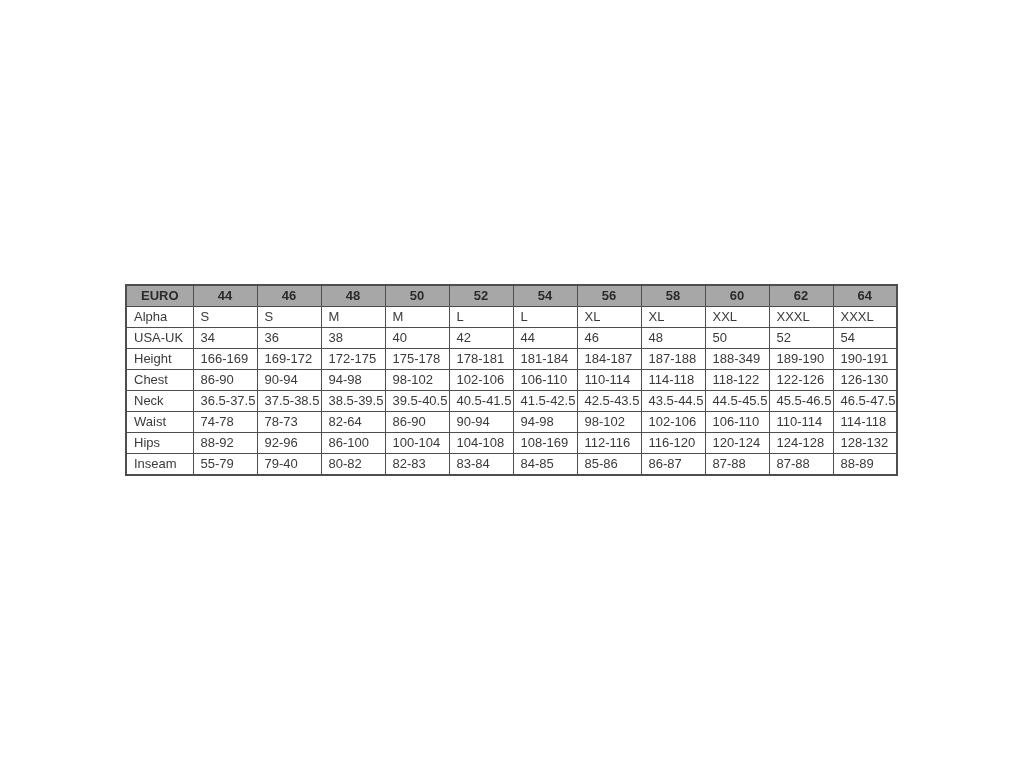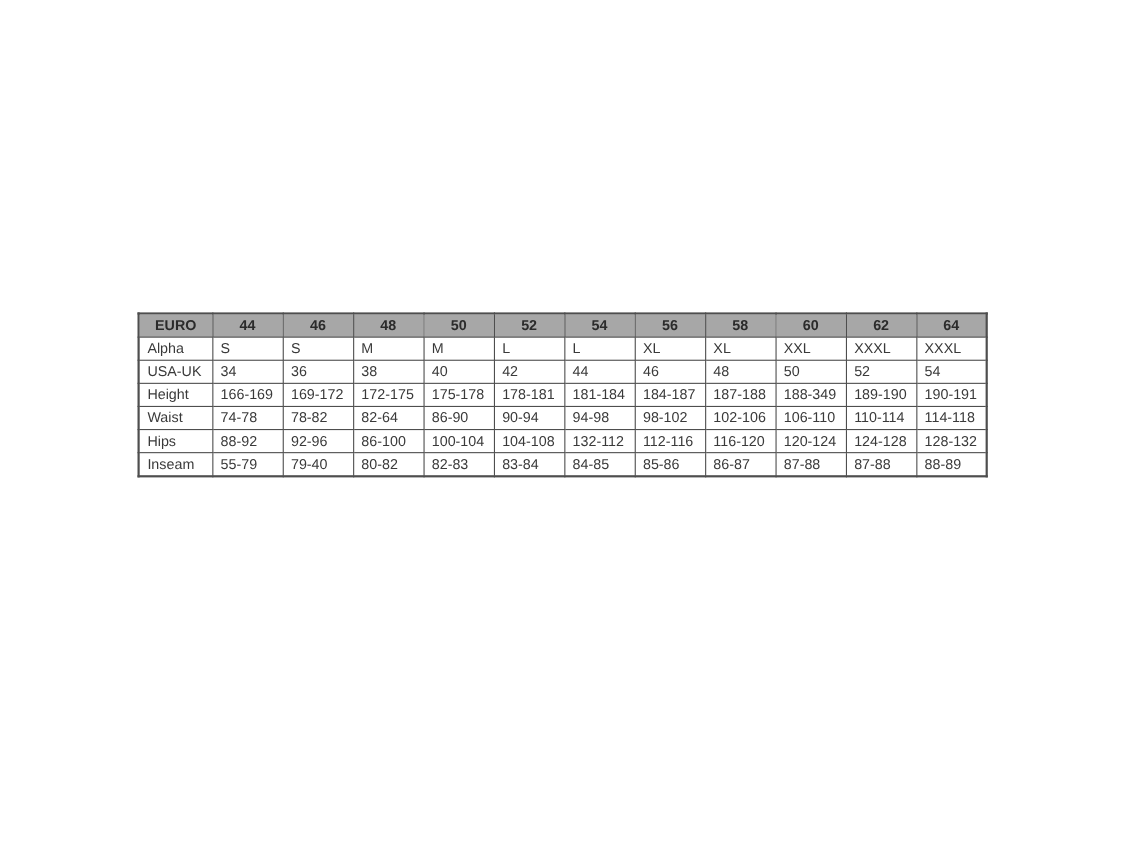--- a/index.html
+++ b/index.html
@@ -127,41 +127,69 @@
         <td>175-178</td>
         <td>178-181</td>
         <td>181-184</td>
         <td>184-187</td>
         <td>187-188</td>
         <td>188-349</td>
         <td>189-190</td>
         <td>190-191</td>
       </tr>
       <tr>
+        <td class="row-label">Chest</td>
+        <td>86-90</td>
+        <td>90-94</td>
+        <td>94-98</td>
+        <td>98-102</td>
+        <td>102-106</td>
+        <td>106-110</td>
+        <td>110-114</td>
+        <td>114-118</td>
+        <td>118-122</td>
+        <td>122-126</td>
+        <td>126-130</td>
+      </tr>
+      <tr>
+        <td class="row-label">Neck</td>
+        <td>36.5-37.5</td>
+        <td>37.5-38.5</td>
+        <td>38.5-39.5</td>
+        <td>39.5-40.5</td>
+        <td>40.5-41.5</td>
+        <td>41.5-42.5</td>
+        <td>42.5-43.5</td>
+        <td>43.5-44.5</td>
+        <td>44.5-45.5</td>
+        <td>45.5-46.5</td>
+        <td>46.5-47.5</td>
+      </tr>
+      <tr>
         <td class="row-label">Waist</td>
         <td>74-78</td>
-        <td>78-82</td>
+        <td>78-73</td>
         <td>82-64</td>
         <td>86-90</td>
         <td>90-94</td>
         <td>94-98</td>
         <td>98-102</td>
         <td>102-106</td>
         <td>106-110</td>
         <td>110-114</td>
         <td>114-118</td>
       </tr>
       <tr>
         <td class="row-label">Hips</td>
         <td>88-92</td>
         <td>92-96</td>
         <td>86-100</td>
         <td>100-104</td>
         <td>104-108</td>
-        <td>132-112</td>
+        <td>108-169</td>
         <td>112-116</td>
         <td>116-120</td>
         <td>120-124</td>
         <td>124-128</td>
         <td>128-132</td>
       </tr>
       <tr>
         <td class="row-label">Inseam</td>
         <td>55-79</td>
         <td>79-40</td>

